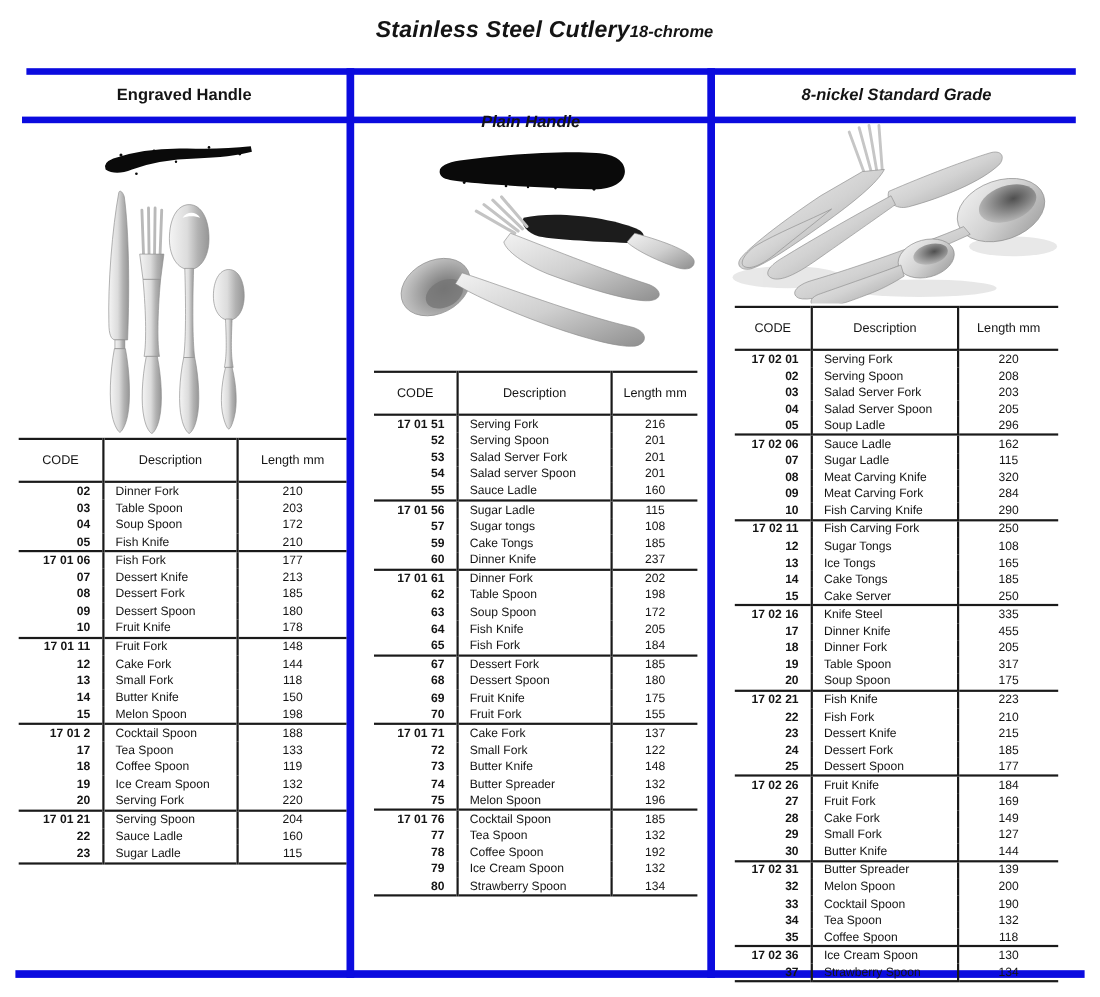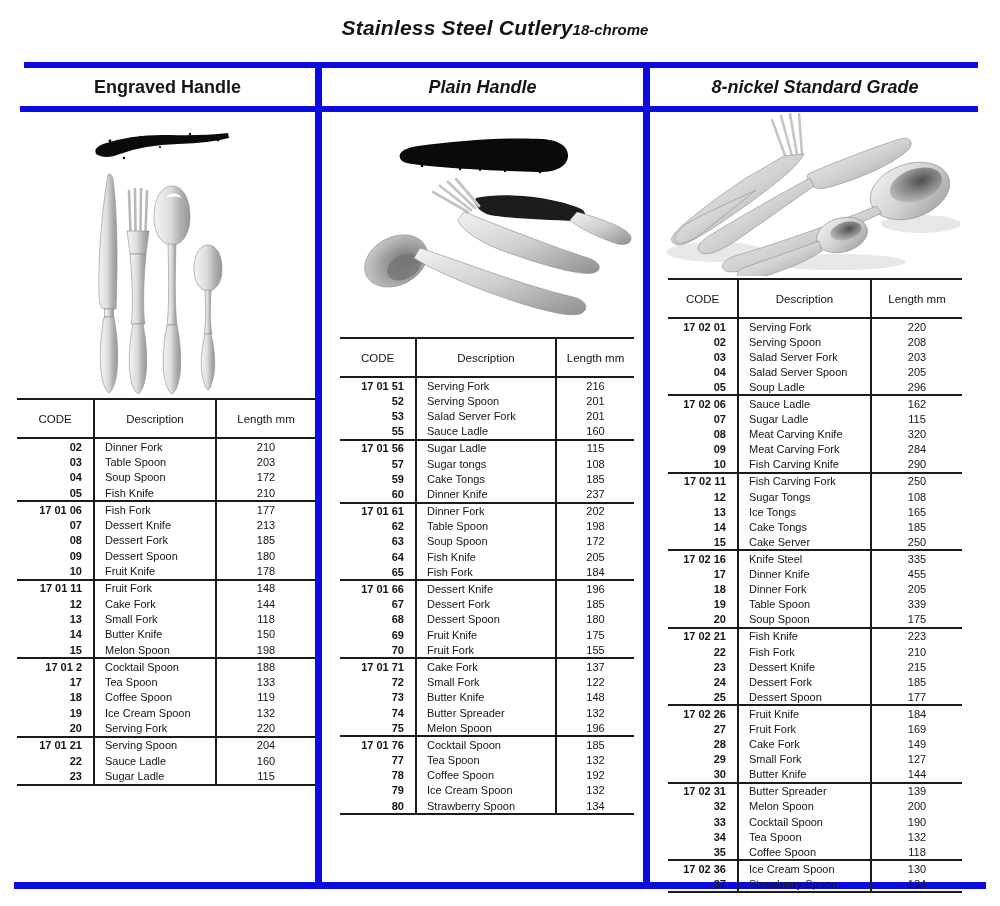--- a/index.html
+++ b/index.html
@@ -19,23 +19,23 @@
   
   .rule { position:absolute; background:var(--blue); }
   .rule-top    { left:24px; top:62px;  width:954px; height:6px; }
   .rule-mid    { left:20px; top:106px; width:958px; height:6px; }
   .rule-bottom { left:14px; top:882px; width:972px; height:7px; }
   .vdiv        { position:absolute; top:62px; width:7px; height:827px; background:var(--blue); }
   .vdiv-1 { left:315px; } .vdiv-2 { left:643px; }
 
   
   .sec-label { position:absolute; top:71px; height:32px; line-height:32px; text-align:center;
-               font-size:18px; font-weight:bold; }
+               font-size:15px; font-weight:bold; }
   .sec-1 { left:20px;  width:295px; font-style:normal; }
-  .sec-2 { left:322px; width:321px; font-style:italic; }
+  .sec-2 { left:322px; width:321px; font-style:italic;margin-top:24px; }
   .sec-3 { left:650px; width:330px; font-style:italic; }
 
   
   .img { position:absolute; }
   .img-1 { left:20px;  top:128px; }
   .img-2 { left:330px; top:128px; }
   .img-3 { left:656px; top:112px; }
 
   
   table.cut { position:absolute; border-collapse:collapse; table-layout:fixed;
@@ -374,20 +374,25 @@
           <td class="c0">52</td>
           <td class="c1">Serving Spoon</td>
           <td class="c2">201</td>
         </tr>
         <tr>
           <td class="c0">53</td>
           <td class="c1">Salad Server Fork</td>
           <td class="c2">201</td>
         </tr>
         <tr>
+          <td class="c0">54</td>
+          <td class="c1">Salad server Spoon</td>
+          <td class="c2">201</td>
+        </tr>
+        <tr>
           <td class="c0">55</td>
           <td class="c1">Sauce Ladle</td>
           <td class="c2">160</td>
         </tr>
       </tbody>
       <tbody>
         <tr>
           <td class="c0">17 01 56</td>
           <td class="c1">Sugar Ladle</td>
           <td class="c2">115</td>
@@ -430,25 +435,20 @@
           <td class="c2">205</td>
         </tr>
         <tr>
           <td class="c0">65</td>
           <td class="c1">Fish Fork</td>
           <td class="c2">184</td>
         </tr>
       </tbody>
       <tbody>
         <tr>
-          <td class="c0">17 01 66</td>
-          <td class="c1">Dessert Knife</td>
-          <td class="c2">196</td>
-        </tr>
-        <tr>
           <td class="c0">67</td>
           <td class="c1">Dessert Fork</td>
           <td class="c2">185</td>
         </tr>
         <tr>
           <td class="c0">68</td>
           <td class="c1">Dessert Spoon</td>
           <td class="c2">180</td>
         </tr>
         <tr>
@@ -618,21 +618,21 @@
           <td class="c2">455</td>
         </tr>
         <tr>
           <td class="c0">18</td>
           <td class="c1">Dinner Fork</td>
           <td class="c2">205</td>
         </tr>
         <tr>
           <td class="c0">19</td>
           <td class="c1">Table Spoon</td>
-          <td class="c2">339</td>
+          <td class="c2">317</td>
         </tr>
         <tr>
           <td class="c0">20</td>
           <td class="c1">Soup Spoon</td>
           <td class="c2">175</td>
         </tr>
       </tbody>
       <tbody>
         <tr>
           <td class="c0">17 02 21</td>

